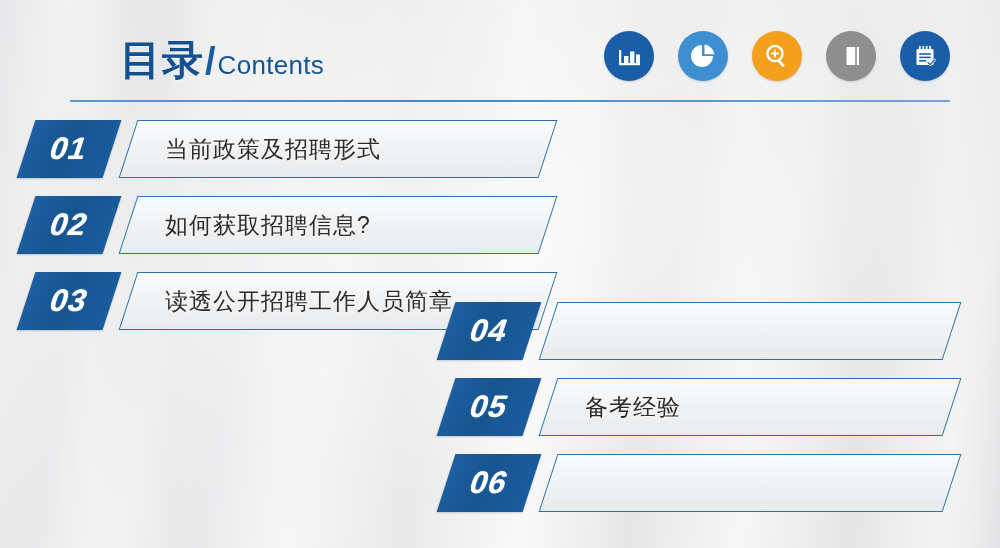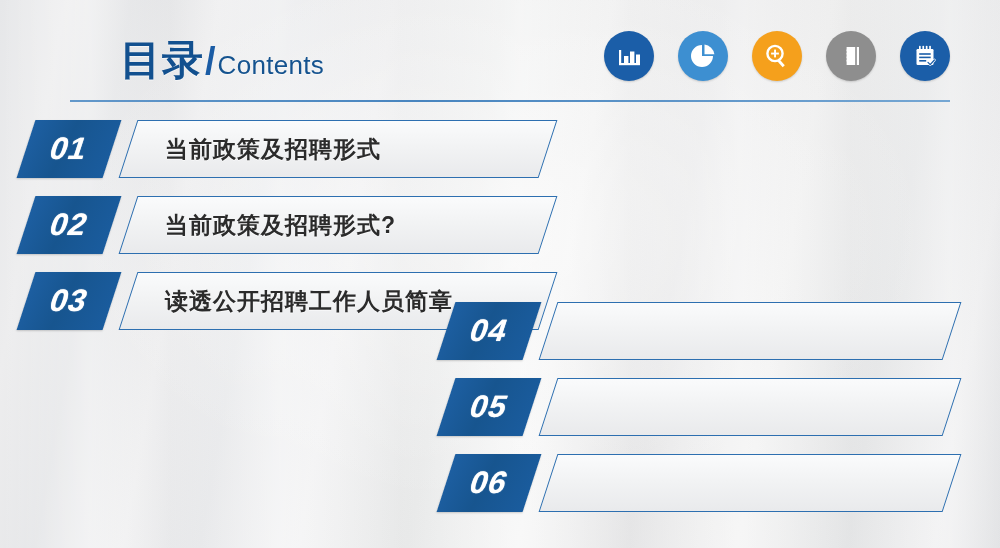--- a/index.html
+++ b/index.html
@@ -169,21 +169,21 @@
   }
   .row .panel-inner {
     position: absolute;
     top: 0;
     height: 58px;
     display: flex;
     align-items: center;
   }
   .row .panel-label {
     font-size: 23px;
-    font-weight: bold;
+    font-weight: normal;
     color: #2b2b2b;
     letter-spacing: 1px;
     text-shadow: 0 1px 0 rgba(255,255,255,0.6);
     white-space: nowrap;
   }
 
   
   .col-left .badge { left: 26px; }
   .col-left .badge-num { left: 26px; }
   .col-left .panel { left: 128px; width: 420px; }
@@ -282,21 +282,21 @@
     <div class="panel-inner">
       <span class="panel-label">当前政策及招聘形式</span>
     </div>
   </div>
 
   <div class="row col-left r2">
     <div class="badge"></div>
     <div class="badge-num">02</div>
     <div class="panel"></div>
     <div class="panel-inner">
-      <span class="panel-label">当前政策及招聘形式?</span>
+      <span class="panel-label">如何获取招聘信息?</span>
     </div>
   </div>
 
   <div class="row col-left r3">
     <div class="badge"></div>
     <div class="badge-num">03</div>
     <div class="panel"></div>
     <div class="panel-inner">
       <span class="panel-label">读透公开招聘工作人员简章</span>
     </div>
@@ -305,20 +305,23 @@
   <div class="row col-right r4">
     <div class="badge"></div>
     <div class="badge-num">04</div>
     <div class="panel"></div>
   </div>
 
   <div class="row col-right r5">
     <div class="badge"></div>
     <div class="badge-num">05</div>
     <div class="panel"></div>
+    <div class="panel-inner">
+      <span class="panel-label">备考经验</span>
+    </div>
   </div>
 
   <div class="row col-right r6">
     <div class="badge"></div>
     <div class="badge-num">06</div>
     <div class="panel"></div>
   </div>
 
 </div>
 

